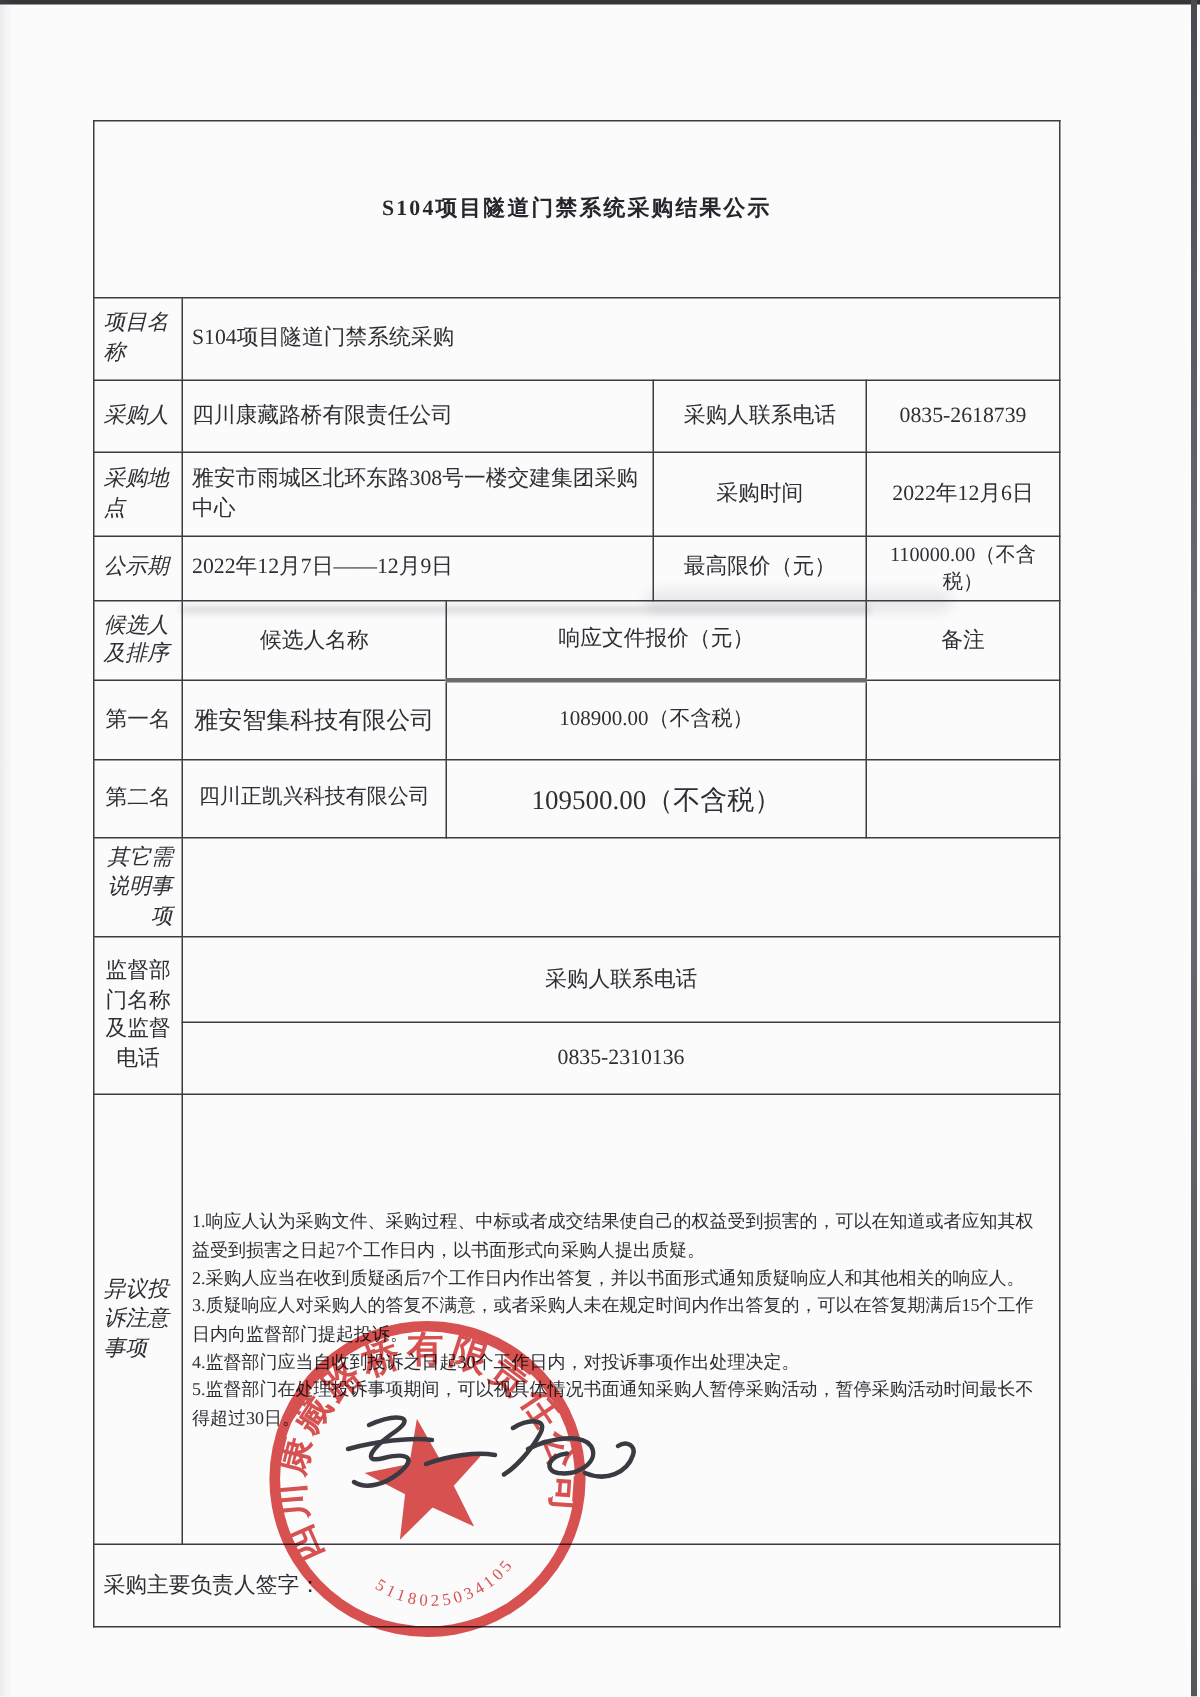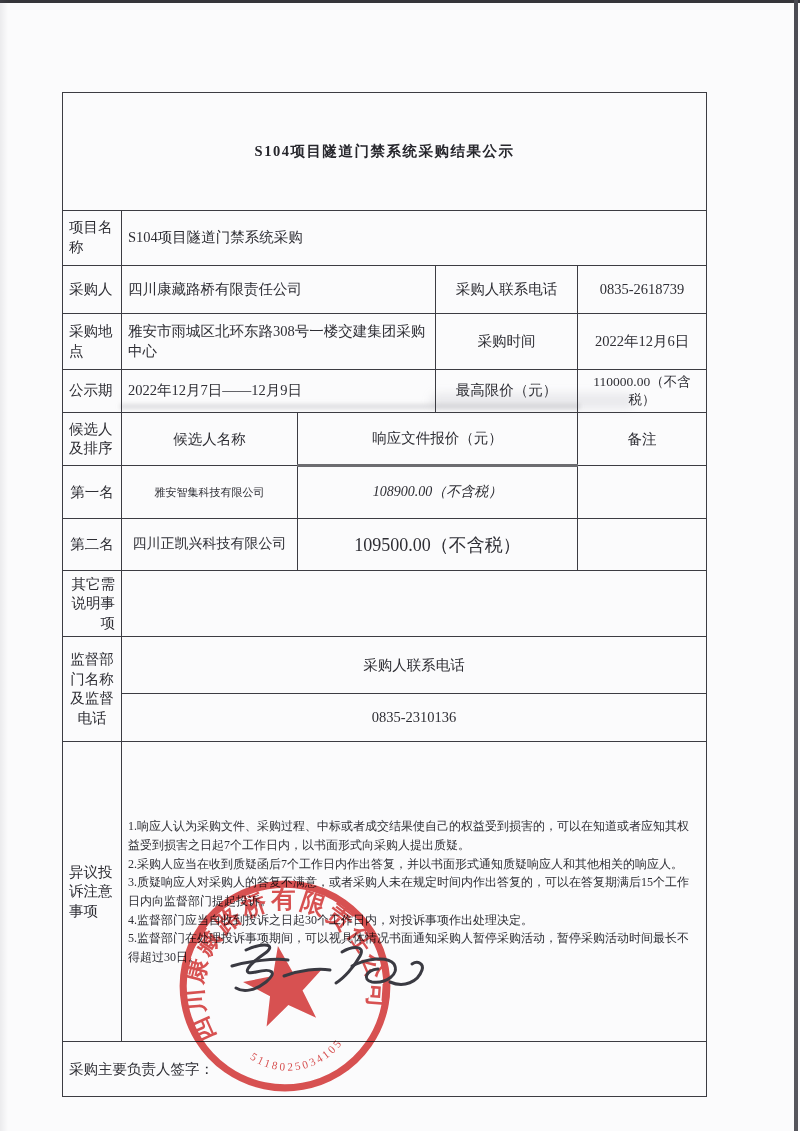--- a/index.html
+++ b/index.html
@@ -11,32 +11,32 @@
   }
   
   .scan-top{position:absolute;left:0;top:0;width:800px;height:3px;background:#35353a;}
   .scan-right{position:absolute;right:2px;top:0;width:4px;height:1131px;background:linear-gradient(180deg,#4a4a52,#6b6b73 40%,#55555c);}
   .scan-left{position:absolute;left:0;top:0;width:8px;height:1131px;background:linear-gradient(90deg,rgba(120,120,130,.12),rgba(120,120,130,0));}
   .smudge1{position:absolute;left:430px;top:393px;width:205px;height:16px;background:rgba(150,150,162,.16);filter:blur(4px);border-radius:8px;}
   .smudge2{position:absolute;left:120px;top:404px;width:460px;height:5px;background:rgba(90,90,100,.18);filter:blur(2px);}
 
   
   table.form{
-    position:absolute;left:62px;top:92px;
+    position:absolute;left:62px;top:80px;
     width:644px;border-collapse:collapse;table-layout:fixed;
   }
   table.form td{
     border:1.6px solid #3c3c42;
     padding:3px 6px;
     font-size:14.5px;line-height:1.35;
     vertical-align:middle;
     overflow:hidden;
   }
   td.title-cell{height:111px;text-align:center;font-weight:bold;font-size:21.5px;letter-spacing:1.5px;color:#26262c;}
-  td.lab{padding-left:5px;}
+  td.lab{padding-left:5px;font-style:italic;}
   td.ctr{text-align:center;}
   td.val{padding-left:9px;}
   .h-project td{height:48px;}
   .h-buyer td{height:41px;}
   .h-location td{height:49px;}
   .h-publicity td{height:36px;}
   .h-candhead td{height:45px;}
   .h-cand td{height:45px;}
   .h-other td{height:59px;text-align:right;}
   .h-sup1 td{height:50px;}
@@ -102,22 +102,22 @@
 
   <tr class="h-candhead">
     <td class="lab">候选人及排序</td>
     <td class="ctr">候选人名称</td>
     <td class="ctr" colspan="2" style="border-bottom:3px solid rgba(60,60,66,.75);text-align:center;">响应文件报价（元）</td>
     <td class="ctr">备注</td>
   </tr>
 
   <tr class="h-cand">
     <td class="ctr">第一名</td>
-    <td class="ctr" style="font-size:11px;">雅安智集科技有限公司</td>
-    <td class="ctr" colspan="2" style="font-size:14px;font-style:italic;">108900.00（不含税）</td>
+    <td class="ctr" style="font-size:16px;">雅安智集科技有限公司</td>
+    <td class="ctr" colspan="2" style="font-size:14px;">108900.00（不含税）</td>
     <td></td>
   </tr>
 
   <tr class="h-cand">
     <td class="ctr">第二名</td>
     <td class="ctr" style="font-size:14px;">四川正凯兴科技有限公司</td>
     <td class="ctr" colspan="2" style="font-size:18px;">109500.00（不含税）</td>
     <td></td>
   </tr>
 

